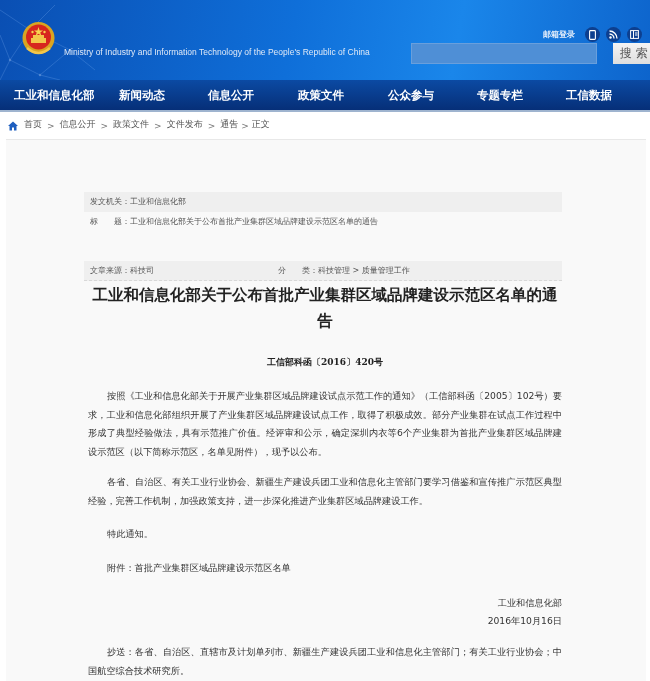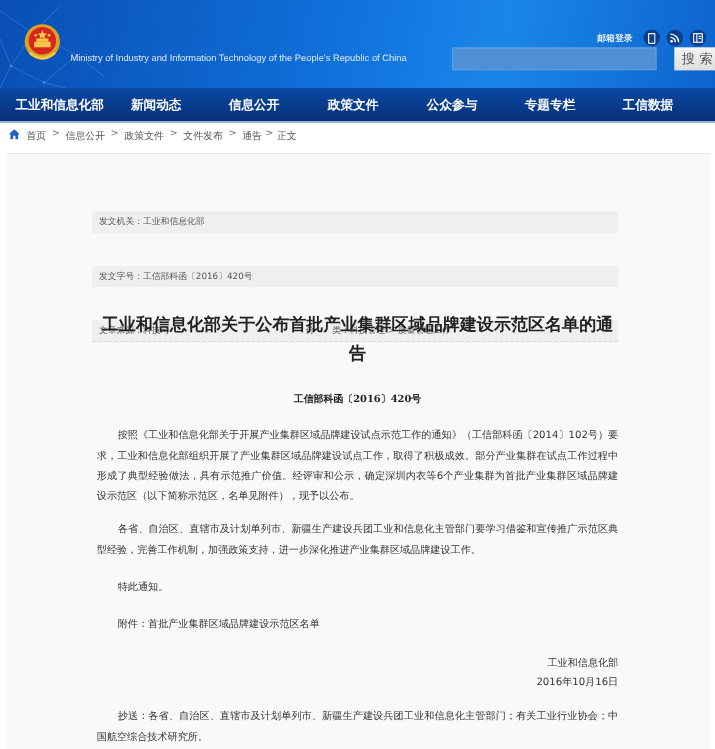--- a/index.html
+++ b/index.html
@@ -46,21 +46,21 @@
     background: linear-gradient(#0b4aa3, #062f78);
     border-bottom: 2px solid #9fb4cf;
   }
   .nav-item {
     position: absolute; top: 0; height: 30px; line-height: 30px;
     color: #ffffff; font-size: 11.5px; font-weight: bold; white-space: nowrap; cursor: pointer;
   }
 
   
   .breadcrumb {
-    position: absolute; left: 8px; top: 117px; height: 14px; display: flex; align-items: flex-start;
+    position: absolute; left: 8px; top: 117px; height: 14px; display: flex; align-items: flex-end;
     font-size: 9px; color: #555; white-space: nowrap;
   }
   .breadcrumb .home-icon { width: 10px; height: 10px; margin-right: 6px; }
   .breadcrumb a { color: #555; text-decoration: none; cursor: pointer; }
   .breadcrumb .sep { margin: 0 5px; color: #777; }
   .breadcrumb .current { color: #555; }
 
   .divider-top { position: absolute; left: 6px; top: 139px; width: 640px; height: 1px; background: #e8e8e8; }
 
   
@@ -182,39 +182,39 @@
 <div class="divider-top"></div>
 
 <div class="main"></div>
 
 <div class="meta">
   <div class="meta-row shade">
     <span class="meta-cell">
       <span>发文机关：</span><span>工业和信息化部</span>
     </span>
   </div>
-  <div class="meta-row shade">
+  <div class="meta-row">
     <span class="meta-cell">
-      <span>发文字号：</span><span>工信部科函〔2016〕420号</span>
+      <span>标　　题：</span><span>工业和信息化部关于公布首批产业集群区域品牌建设示范区名单的通告</span>
     </span>
   </div>
   <div class="meta-row shade dotted">
     <span class="meta-cell half">
       <span>文章来源：</span><span>科技司</span>
     </span>
     <span class="meta-cell">
       <span>分　　类：</span><span>科技管理 &gt; 质量管理工作</span>
     </span>
   </div>
 </div>
 
 <div class="article-title">工业和信息化部关于公布首批产业集群区域品牌建设示范区名单的通告</div>
 <div class="doc-number">工信部科函〔2016〕420号</div>
 
-<div class="para" style="top:387px">按照《工业和信息化部关于开展产业集群区域品牌建设试点示范工作的通知》（工信部科函〔2014〕102号）要求，工业和信息化部组织开展了产业集群区域品牌建设试点工作，取得了积极成效。部分产业集群在试点工作过程中形成了典型经验做法，具有示范推广价值。经评审和公示，确定深圳内衣等6个产业集群为首批产业集群区域品牌建设示范区（以下简称示范区，名单见附件），现予以公布。</div>
-<div class="para" style="top:473px">各省、自治区、直辖市及计划单列市、新疆生产建设兵团工业和信息化主管部门要学习借鉴和宣传推广示范区典型经验，完善工作机制，加强政策支持，进一步深化推进产业集群区域品牌建设工作。</div>
+<div class="para" style="top:387px">按照《工业和信息化部关于开展产业集群区域品牌建设试点示范工作的通知》（工信部科函〔2005〕102号）要求，工业和信息化部组织开展了产业集群区域品牌建设试点工作，取得了积极成效。部分产业集群在试点工作过程中形成了典型经验做法，具有示范推广价值。经评审和公示，确定深圳内衣等6个产业集群为首批产业集群区域品牌建设示范区（以下简称示范区，名单见附件），现予以公布。</div>
+<div class="para" style="top:473px">各省、自治区、有关工业行业协会、新疆生产建设兵团工业和信息化主管部门要学习借鉴和宣传推广示范区典型经验，完善工作机制，加强政策支持，进一步深化推进产业集群区域品牌建设工作。</div>
 <div class="para" style="top:525px">特此通知。</div>
 <div class="para" style="top:559px">附件：首批产业集群区域品牌建设示范区名单</div>
 
 <div class="signature" style="top:594px">工业和信息化部</div>
 <div class="signature" style="top:612px">2016年10月16日</div>
 
 <div class="para" style="top:643px">抄送：各省、自治区、直辖市及计划单列市、新疆生产建设兵团工业和信息化主管部门；有关工业行业协会；中国航空综合技术研究所。</div>
 
 </body></html>

